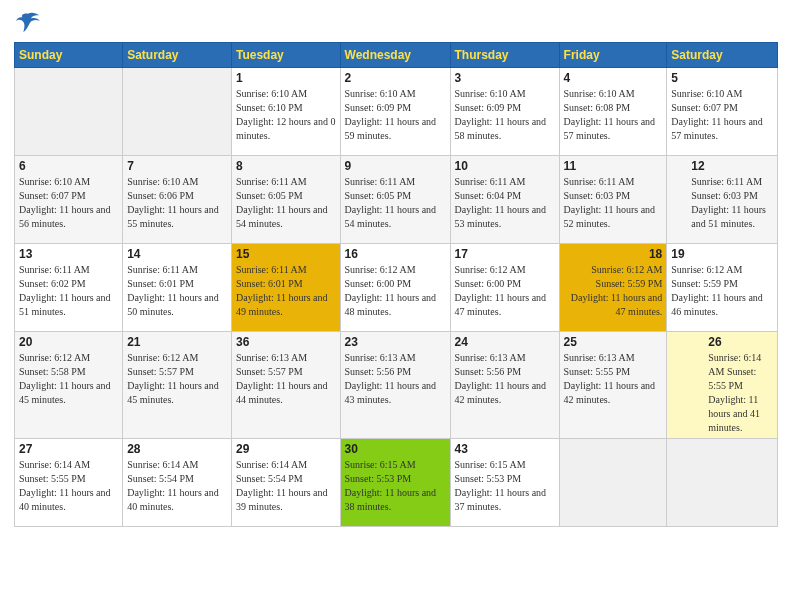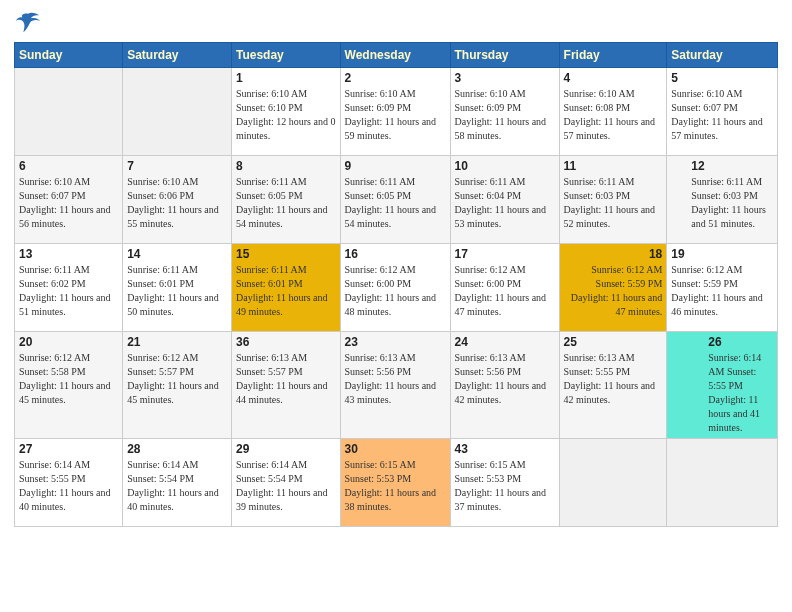--- a/index.html
+++ b/index.html
@@ -44,21 +44,21 @@
       color: #444;
       margin-top: 2px;
     }
     .calendar {
       width: 100%;
       border-collapse: collapse;
       font-size: 10.5px;
     }
     .calendar thead th {
       background-color: #2a6db5;
-      color: #fef9c3;
+      color: #fde047;
       padding: 5px 4px;
       text-align: left;
       font-size: 12px;
       font-weight: bold;
       border: 1px solid #1a5aa0;
     }
     .calendar tbody td {
       border: 1px solid #ccc;
       vertical-align: top;
       padding: 3px 4px;
@@ -299,21 +299,21 @@
 Daylight: 11 hours
 and 42 minutes.</div>
           </td>
           <td style="background: rgb(245, 245, 245);">
             <span class="day-number">25</span>
             <div class="day-info">Sunrise: 6:13 AM
 Sunset: 5:55 PM
 Daylight: 11 hours
 and 42 minutes.</div>
           </td>
-          <td style="background: #5eead4; padding-left: 41px;">
+          <td style="background: #fef9c3; padding-left: 41px;">
             <span class="day-number">26</span>
             <div class="day-info">Sunrise: 6:14 AM
 Sunset: 5:55 PM
 Daylight: 11 hours
 and 41 minutes.</div>
           </td>
         </tr>
         <tr>
           <td style="background: rgb(255, 255, 255);">
             <span class="day-number">27</span>
@@ -329,21 +329,21 @@
 Daylight: 11 hours
 and 40 minutes.</div>
           </td>
           <td style="background: rgb(255, 255, 255);">
             <span class="day-number">29</span>
             <div class="day-info">Sunrise: 6:14 AM
 Sunset: 5:54 PM
 Daylight: 11 hours
 and 39 minutes.</div>
           </td>
-          <td style="background: #fdba74;">
+          <td style="background: #84cc16;">
             <span class="day-number">30</span>
             <div class="day-info">Sunrise: 6:15 AM
 Sunset: 5:53 PM
 Daylight: 11 hours
 and 38 minutes.</div>
           </td>
           <td style="background: rgb(255, 255, 255);">
             <span class="day-number">43</span>
             <div class="day-info">Sunrise: 6:15 AM
 Sunset: 5:53 PM

